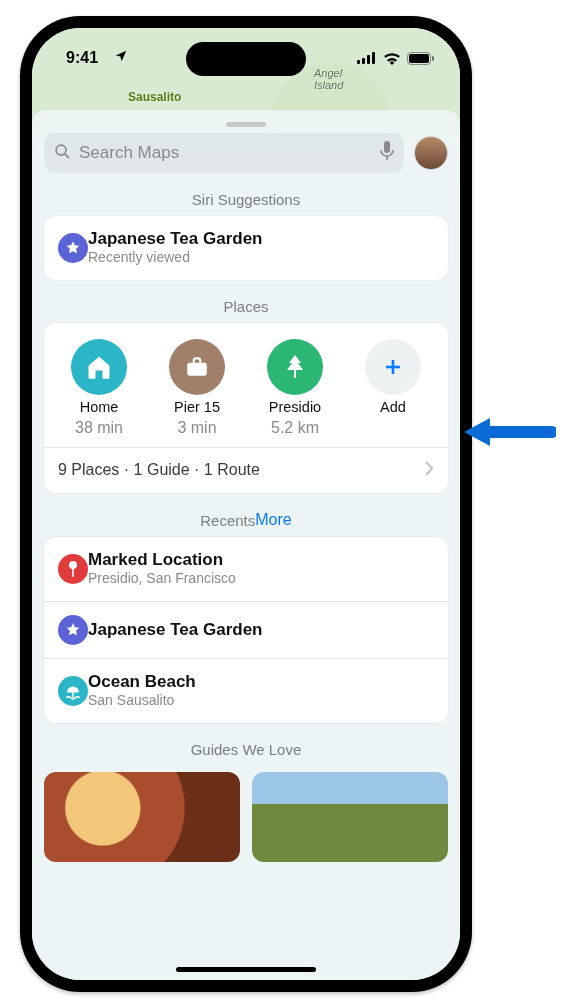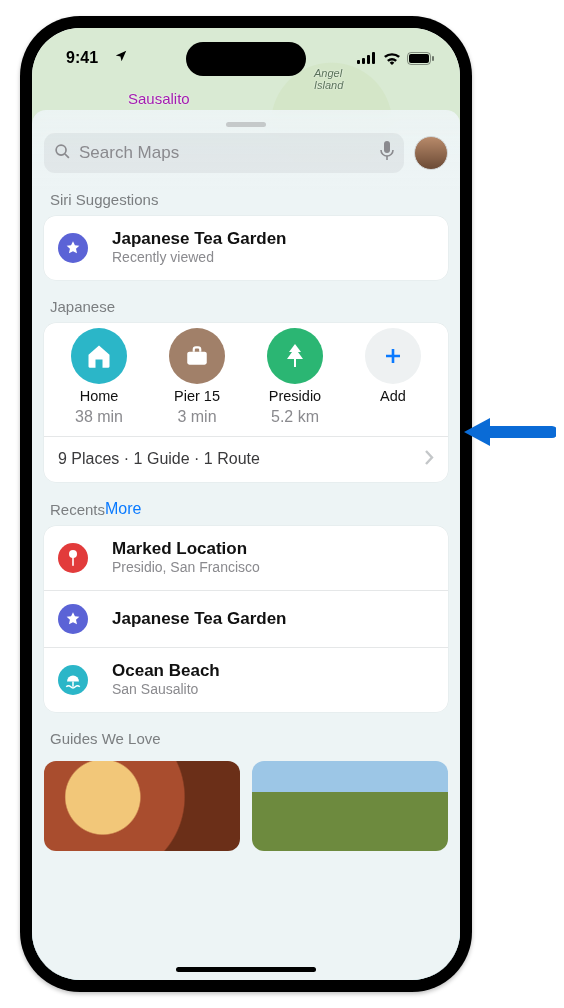--- a/index.html
+++ b/index.html
@@ -32,21 +32,21 @@
   .status-right { display:flex; align-items:center; gap:6px;}
   .signal svg, .wifi svg, .batt svg { display:block; }
 
   
   .map-bg {
     position: absolute; inset: 0;
     background:
       radial-gradient(circle at 70% 10%, #d4e6c8 0 60px, transparent 61px),
       linear-gradient(180deg, #d9ead3 0 120px, #cde6ec 120px 100%);
   }
-  .map-label-1 { position:absolute; top:62px; left:96px; font-size:15px; font-weight:400; color:#a21caf; text-shadow:0 0 2px #fff;}
+  .map-label-1 { position:absolute; top:62px; left:96px; font-size:12px; font-weight:700; color:#4d7c0f; text-shadow:0 0 2px #fff;}
   .map-label-2 { position:absolute; top:40px; left:282px; font-size:11px; font-style:italic; color:#5a735a; text-shadow:0 0 2px #fff; line-height:1.05;}
 
   
   .sheet {
     position: absolute; left:0; right:0; top: 82px; bottom:0;
     background: linear-gradient(180deg, rgba(237,244,245,.92), rgba(237,244,245,.98) 40px, #edf4f5 80px);
     backdrop-filter: blur(6px);
     border-top-left-radius: 14px; border-top-right-radius:14px;
     padding: 8px 12px 0 12px;
   }
@@ -55,37 +55,37 @@
   
   .search-row { display:flex; align-items:center; gap:10px; }
   .search-field {
     flex:1; height:40px; background:rgba(118,118,128,.10); border-radius:11px;
     display:flex; align-items:center; padding:0 10px; gap:8px;
   }
   .search-field .ph { color:#8a8a8e; font-size:17px; flex:1; }
   .mg-icon, .mic-icon { color:#8a8a8e; }
   .avatar { width:34px; height:34px; border-radius:50%; background:linear-gradient(180deg,#b88a6a,#6b4a35); border:1px solid #d0d4d5; }
 
-  .section-header { display:flex; justify-content:flex-start; align-items:flex-end; padding: 18px 6px 8px; }
+  .section-header { display:flex; justify-content:center; align-items:flex-end; padding: 18px 6px 8px; }
   .section-title { font-size:15px; color:#7b7e80; font-weight:500; }
   .section-link { font-size:16px; color:#0a7aff; }
 
   .card { background:#fff; border-radius:12px; box-shadow:0 0 0 .5px rgba(0,0,0,.05); overflow:hidden; }
 
   
-  .row { display:flex; align-items:center; gap:24px; padding:13px 14px; }
+  .row { display:flex; align-items:center; gap:0; padding:13px 14px; }
   .row + .row { border-top:1px solid #e5e7e8; }
   .row .icon-badge { width:30px; height:30px; border-radius:50%; display:flex; align-items:center; justify-content:center; flex:0 0 30px; }
   .row .texts { flex:1; min-width:0;}
   .row .title { font-size:17px; font-weight:600; color:#111; line-height:1.2; }
   .row .sub { font-size:14px; color:#8a8a8e; line-height:1.25; }
   .chev { color:#c4c7c9; }
 
   
-  .lib-grid { display:flex; justify-content:space-between; padding:5px 12px 10px; }
+  .lib-grid { display:flex; justify-content:space-between; padding:16px 12px 10px; }
   .lib-item { width:86px; display:flex; flex-direction:column; align-items:center; gap:4px; }
   .lib-circle { width:56px; height:56px; border-radius:50%; display:flex; align-items:center; justify-content:center; }
   .lib-label { font-size:14.5px; color:#111; font-weight:400; }
   .lib-sub { font-size:16px; color:#8a8a8e; }
   .lib-footer { border-top:1px solid #e5e7e8; padding:13px 14px; display:flex; align-items:flex-start; justify-content:space-between; font-size:16px; color:#3a3a3c;}
   
   
   .guides-row { display:flex; gap:12px; padding-top:6px;}
   .guide-thumb { flex:1; height:90px; border-radius:12px; background:#ccc; }
   .g1 { background: radial-gradient(circle at 30% 40%, #f2c779 0 25%, #a94d2e 26% 55%, #6b2f18 56% 100%);}
@@ -177,21 +177,21 @@
               </svg>
           </div>
           <div class="texts">
             <div class="title">Japanese Tea Garden</div>
             <div class="sub">Recently viewed</div>
           </div>
         </div>
       </div>
 
       <div class="section-header">
-        <div class="section-title">Japanese</div>
+        <div class="section-title">Places</div>
       </div>
       <div class="card">
         <div class="lib-grid">
           <div class="lib-item">
             <div class="lib-circle" style="background:#2bb6c8;">
               <svg width="28" height="28" viewBox="0 0 24 24" fill="#fff">
                   <path d="M3 11l9-8 9 8v10a1 1 0 01-1 1h-5v-7h-6v7H4a1 1 0 01-1-1V11z"></path>
                 </svg>
             </div>
             <div class="lib-label">Home</div>

